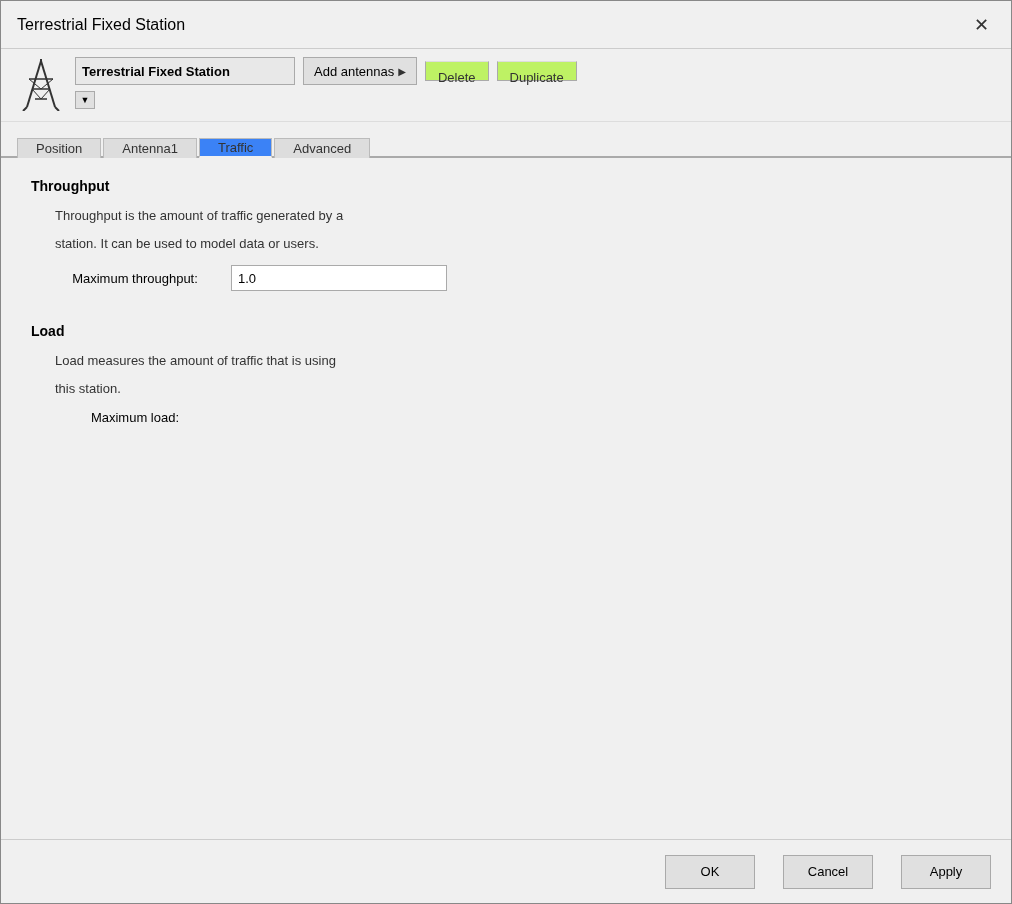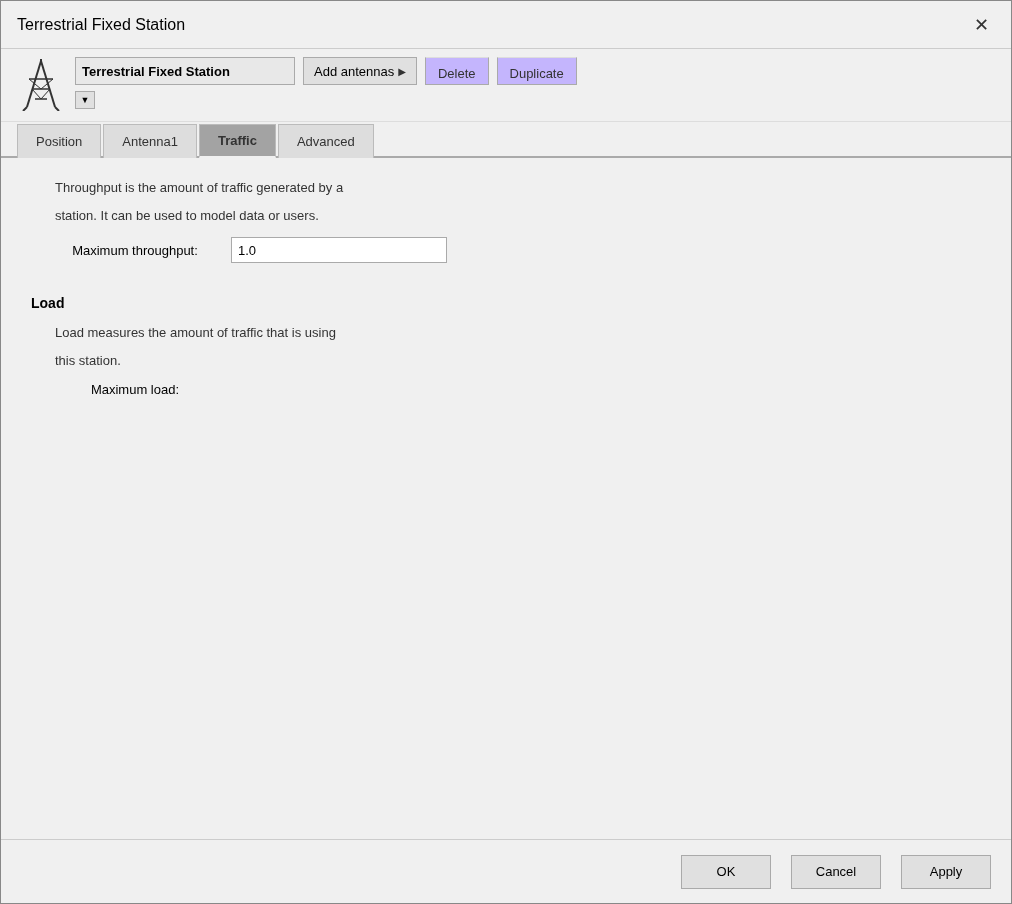--- a/index.html
+++ b/index.html
@@ -75,23 +75,23 @@
     .name-input {
       width: 220px;
       height: 28px;
       border: 1px solid #aaa;
       background: #e8e8e8;
       padding: 2px 6px;
       font-size: 13px;
       font-weight: bold;
     }
     .toolbar-btn {
-      height: 28px;
+      height: 20px;
       padding: 8px 12px;
-      background: #c4b5fd;
+      background: #bef264;
       border: 1px solid #aaa;
       border-top-color: #ddd;
       cursor: pointer;
       font-size: 13px;
       color: #333;
     }
     .add-antennas-btn {
       display: flex;
       align-items: center;
       gap: 4px;
@@ -132,30 +132,30 @@
     }
     .tab {
       padding: 6px 18px;
       border: 1px solid #bbb;
       border-bottom: none;
       background: #ddd;
       cursor: pointer;
       font-size: 13px;
       color: #333;
       margin-right: 2px;
-      height: 34px;
+      height: 20px;
       display: flex;
       align-items: center;
       position: relative;
       bottom: -2px;
     }
     .tab.active {
-      background: #a3a3a3;
+      background: #3b82f6;
       border-bottom: 2px solid #f0f0f0;
-      font-weight: bold;
+      font-weight: normal;
       z-index: 1;
       text-align: center;
     }
 
     .content-area {
       flex: 1;
       background: #f0f0f0;
       padding: 20px 30px;
       overflow-y: auto;
     }
@@ -196,21 +196,21 @@
       padding: 2px 6px;
       font-size: 13px;
     }
 
     .footer {
       background: #f0f0f0;
       border-top: 1px solid #ccc;
       padding: 12px 20px;
       display: flex;
       justify-content: flex-end;
-      gap: 20px;
+      gap: 28px;
       height: 64px;
       align-items: center;
     }
     .footer-btn {
       width: 90px;
       height: 34px;
       background: #e0e0e0;
       border: 1px solid #aaa;
       cursor: pointer;
       font-size: 13px;
@@ -285,20 +285,21 @@
       <span>Traffic</span>
     </div>
     <div class="tab">
       <span>Advanced</span>
     </div>
   </div>
 
   <div class="content-area">
 
     <div class="section">
+      <div class="section-title">Throughput</div>
       <div class="section-desc">Throughput is the amount of traffic generated by a</div>
       <div class="section-desc">station. It can be used to model data or users.</div>
       <div class="field-row">
         <label class="field-label">Maximum throughput:</label>
         <input class="field-input" type="text" value="1.0" style="">
       </div>
     </div>
 
     <div class="section">
       <div class="section-title">Load</div>

